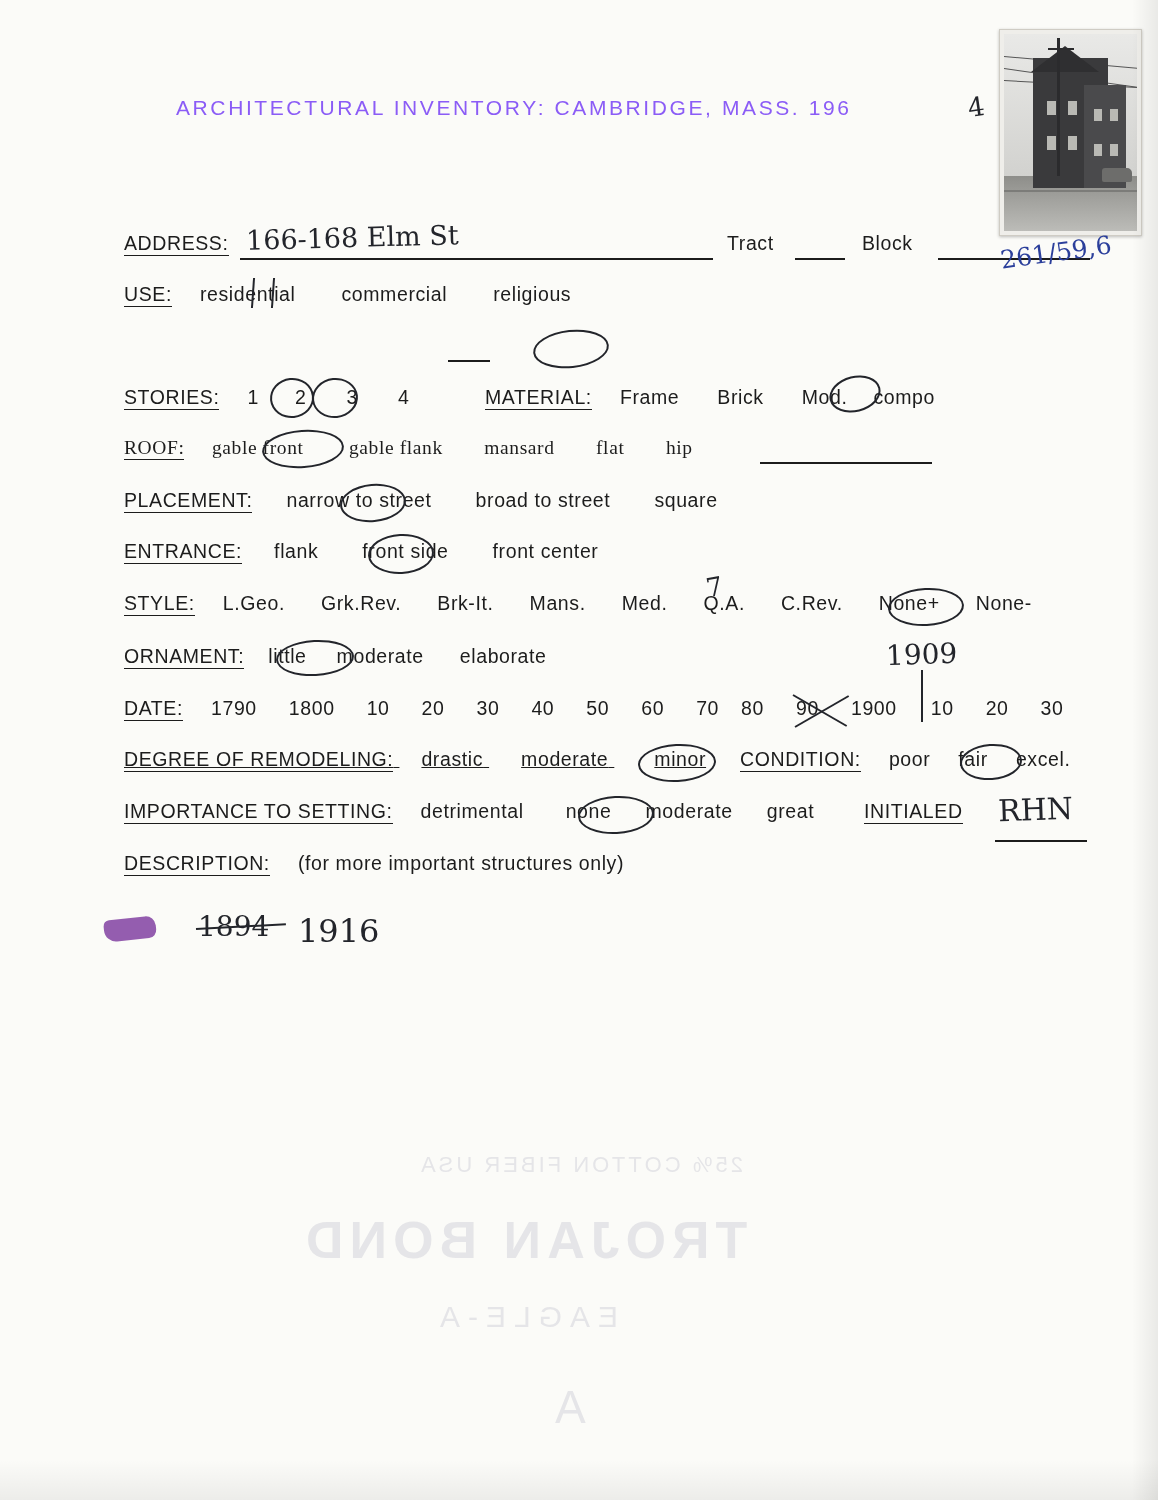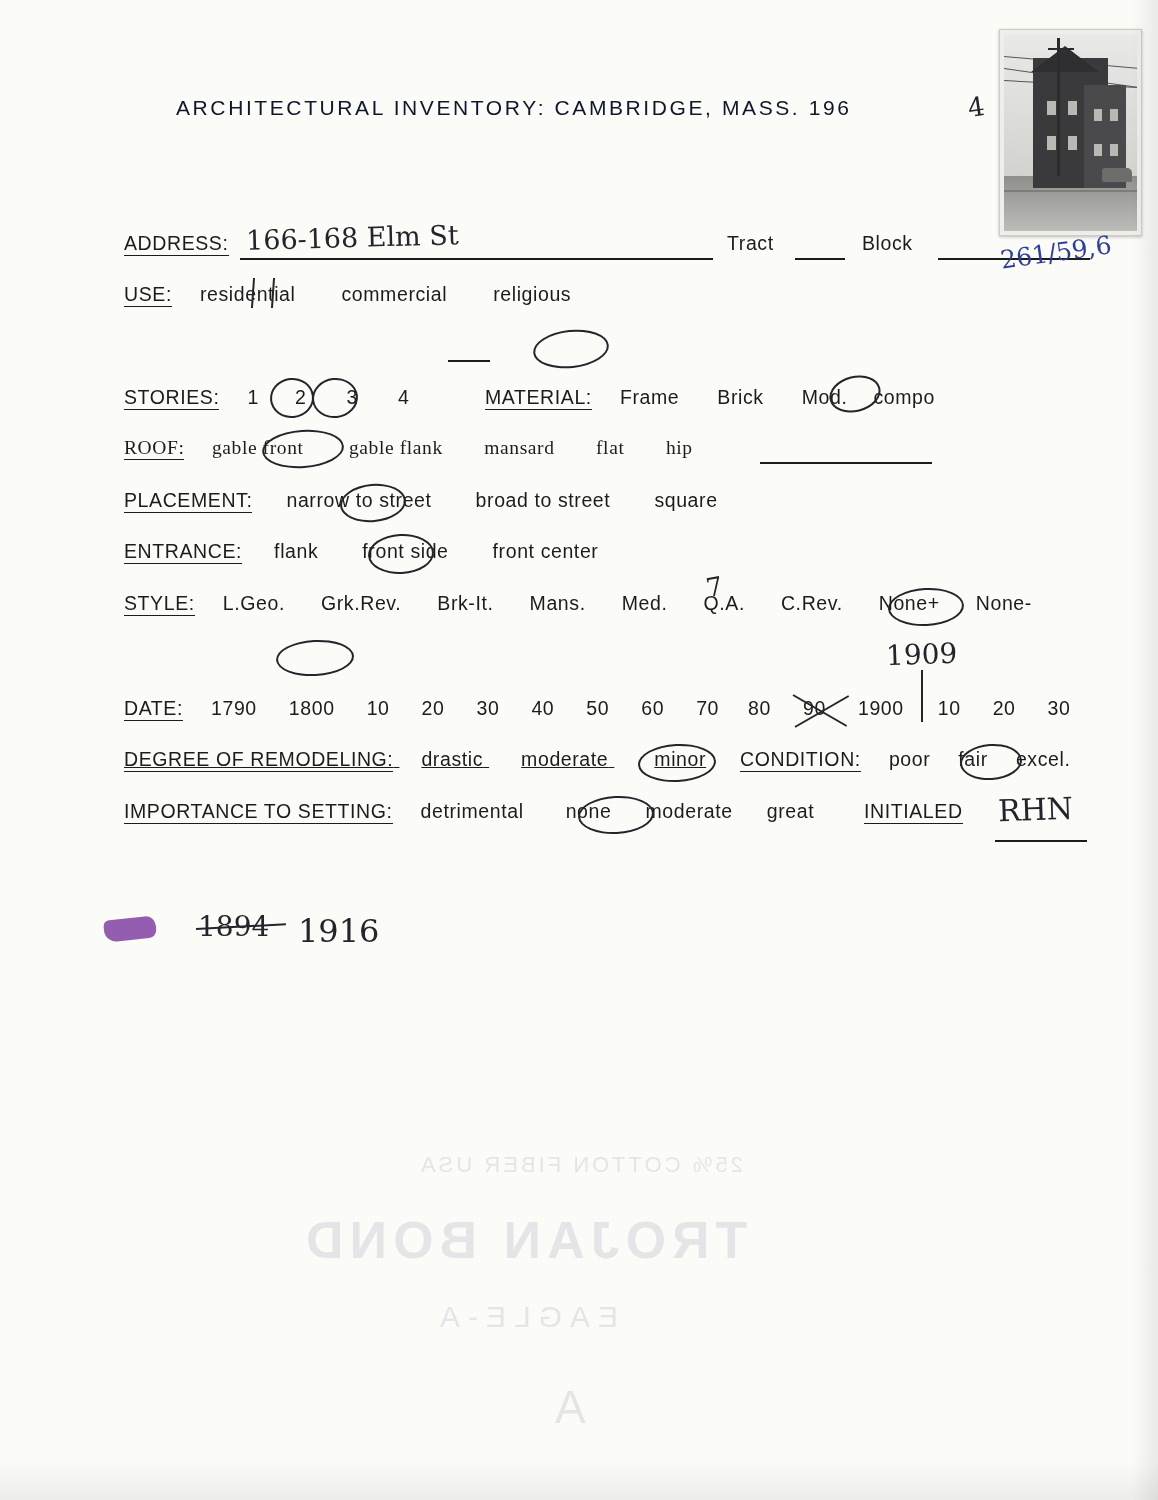--- a/index.html
+++ b/index.html
@@ -29,21 +29,21 @@
   }
 
   
   .title {
     position: absolute;
     left: 176px;
     top: 96px;
     font-size: 21px;
     letter-spacing: 2.6px;
     font-family: "Liberation Sans", sans-serif;
-    color: #0f172a;
+    color: #8b5cf6;
     white-space: nowrap;
   }
   .title-year-mark {
     position: absolute;
     left: 968px;
     top: 92px;
     font-family: "DejaVu Serif", serif;
     font-size: 26px;
     color: #23252b;
     transform: rotate(-8deg);
@@ -318,37 +318,43 @@
     <span class="opt" style="margin-left:30px;">Mans.</span>
     <span class="opt" style="margin-left:30px;">Med.</span>
     <span class="opt" style="margin-left:30px;">Q.A.</span>
     <span class="opt" style="margin-left:30px;">C.Rev.</span>
     <span class="opt" style="margin-left:30px;">None+</span>
     <span class="opt" style="margin-left:30px;">None-</span>
   </div>
   <div class="hand" style="left:706px; top:572px; font-size:26px; transform: rotate(-10deg);">7</div>
   <div class="ellipse" style="left:888px; top:588px; width:72px; height:34px; transform: rotate(-3deg);"></div>
 
+  <div class="line" style="top:645px;">
+    <span class="lbl">ORNAMENT:</span>
+    <span class="opt" style="margin-left:18px;">little</span>
+    <span class="opt" style="margin-left:24px;">moderate</span>
+    <span class="opt" style="margin-left:30px;">elaborate</span>
+  </div>
   <div class="ellipse" style="left:276px; top:640px; width:74px; height:32px; transform: rotate(-3deg);"></div>
 
   <div class="hand" style="left:886px; top:638px; font-size:28px; transform: rotate(-2deg);">1909</div>
   <div class="vline" style="left:921px; top:670px; height:52px;"></div>
 
   <div class="line" style="top:697px;">
     <span class="lbl">DATE:</span>
     <span class="opt">1790</span>
     <span class="opt" style="margin-left:26px;">1800</span>
     <span class="opt" style="margin-left:26px;">10</span>
     <span class="opt" style="margin-left:26px;">20</span>
     <span class="opt" style="margin-left:26px;">30</span>
     <span class="opt" style="margin-left:26px;">40</span>
     <span class="opt" style="margin-left:26px;">50</span>
     <span class="opt" style="margin-left:26px;">60</span>
     <span class="opt" style="margin-left:26px;">70</span>
-    <span class="opt" style="margin-left:23px;">80</span>
+    <span class="opt" style="margin-left:16px;">80</span>
     <span class="opt" style="margin-left:26px;">90</span>
     <span class="opt" style="margin-left:26px;">1900</span>
     <span class="opt" style="margin-left:28px;">10</span>
     <span class="opt" style="margin-left:26px;">20</span>
     <span class="opt" style="margin-left:26px;">30</span>
   </div>
   <div class="strike" style="left:793px; top:694px; width:62px; transform: rotate(30deg);"></div>
   <div class="strike" style="left:795px; top:726px; width:62px; transform: rotate(-30deg);"></div>
 
   <div class="line" style="top:748px;text-decoration:underline;">
@@ -373,20 +379,24 @@
     <span class="opt" style="margin-left:28px;">moderate</span>
     <span class="opt" style="margin-left:28px;">great</span>
   </div>
   <div class="ellipse" style="left:578px; top:796px; width:72px; height:34px; transform: rotate(-3deg);"></div>
   <div class="line" style="left:864px; top:800px;">
     <span class="lbl">INITIALED</span>
   </div>
   <div class="rule" style="left:995px; top:840px; width:92px;"></div>
   <div class="hand" style="left:998px; top:792px; font-size:30px; transform: rotate(-2deg);">RHN</div>
 
+  <div class="line" style="top:852px;">
+    <span class="lbl">DESCRIPTION:</span>
+    <span class="opt" style="margin-left:22px;">(for more important structures only)</span>
+  </div>
 
   <div class="purple-mark"></div>
   <div class="hand" style="left:198px; top:910px; font-size:28px;">1894</div>
   <div class="strike" style="left:196px; top:928px; width:90px; transform: rotate(-3deg);"></div>
   <div class="hand" style="left:298px; top:912px; font-size:32px;">1916</div>
 
   <div class="watermark wm1">25% COTTON FIBER USA</div>
   <div class="watermark wm2">TROJAN BOND</div>
   <div class="watermark wm3">EAGLE-A</div>
   <div class="watermark wm4">A</div>

